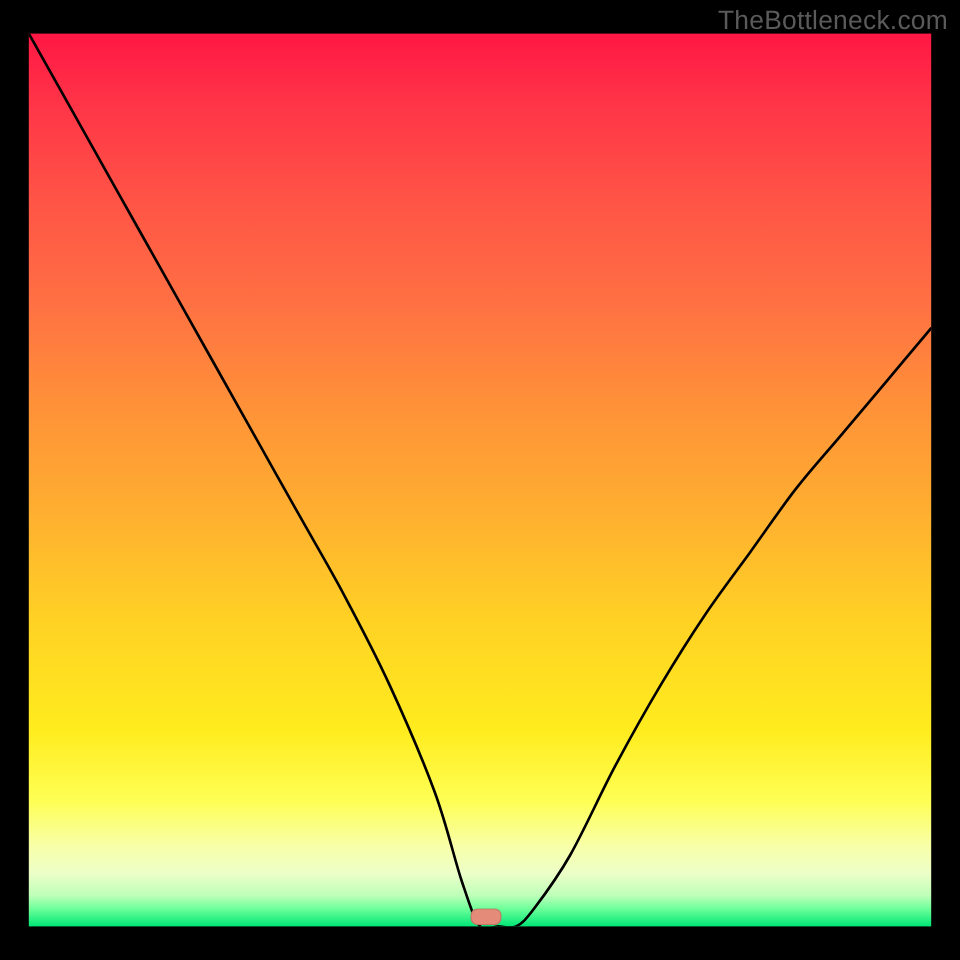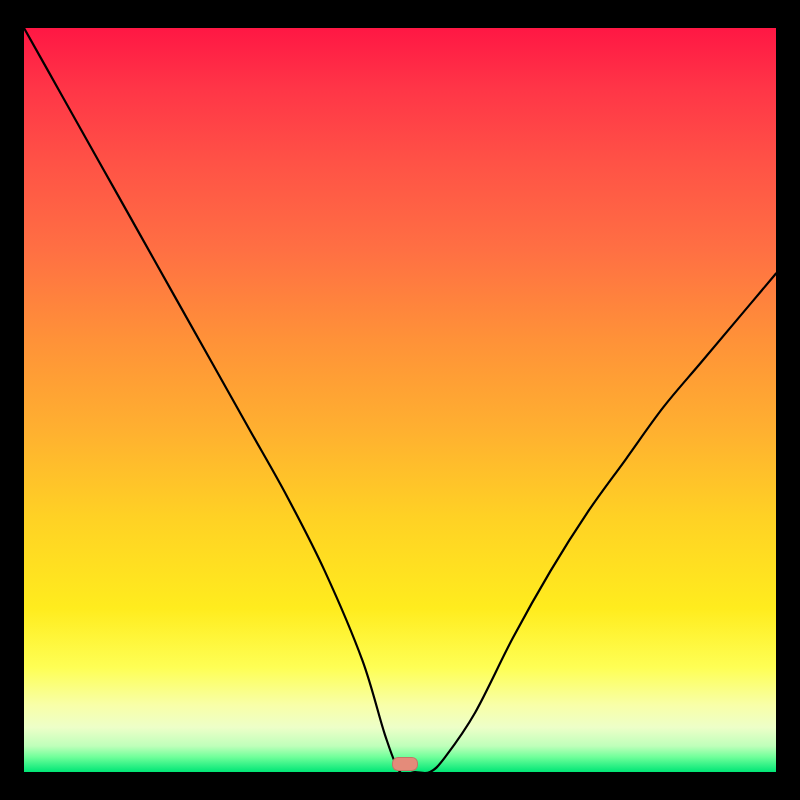--- a/index.html
+++ b/index.html
@@ -71,20 +71,21 @@
     border-radius: 6px;
     background: #e48b7a;
     border: 1px solid rgba(0,0,0,0.15);
   }
 </style>
 </head>
 <body>
 
 <div class="frame">
 
+  <div class="watermark">TheBottleneck.com</div>
 
   <div class="plot-area">
     <svg viewBox="0 0 752 744" preserveAspectRatio="none">
       <path id="curve-path" class="curve" d="M 0 0 C 6.266666666666667 11.159999999999988, 25.06666666666667 44.639999999999915, 37.6 66.95999999999992 C 50.13333333333333 89.27999999999993, 62.66666666666667 111.60000000000007, 75.2 133.92000000000007 C 87.73333333333333 156.2400000000001, 100.26666666666667 178.56, 112.8 200.88 C 125.33333333333333 223.2, 137.86666666666667 245.51999999999998, 150.4 267.84 C 162.93333333333334 290.15999999999997, 175.46666666666667 312.47999999999996, 188 334.79999999999995 C 200.53333333333333 357.11999999999995, 213.06666666666666 379.44, 225.6 401.76 C 238.13333333333333 424.08, 250.66666666666666 445.16, 263.2 468.72 C 275.73333333333335 492.28000000000003, 288.26666666666665 515.84, 300.8 543.12 C 313.33333333333337 570.4, 328.3733333333334 605.12, 338.40000000000003 632.4 C 348.4266666666667 659.68, 354.6933333333333 688.1999999999999, 360.96 706.8 C 367.22666666666663 725.4, 370.9866666666667 737.8, 376 744 C 381.0133333333333 750.2, 386.0266666666667 744, 391.04 744 C 396.05333333333334 744, 401.0666666666667 746.48, 406.08000000000004 744 C 411.09333333333336 741.52, 413.6000000000001 739.04, 421.12000000000006 729.12 C 428.64000000000004 719.2, 439.92 704.32, 451.2 684.48 C 462.47999999999996 664.64, 476.26666666666665 633.6400000000001, 488.8 610.08 C 501.33333333333337 586.52, 513.8666666666667 564.2, 526.4 543.12 C 538.9333333333333 522.04, 551.4666666666667 502.20000000000005, 564 483.6 C 576.5333333333333 465, 589.0666666666667 448.88000000000005, 601.6 431.52000000000004 C 614.1333333333333 414.16, 626.6666666666666 395.56, 639.1999999999999 379.44 C 651.7333333333332 363.32, 664.2666666666668 349.67999999999995, 676.8000000000001 334.79999999999995 C 689.3333333333334 319.91999999999996, 701.8666666666667 305.04, 714.4 290.16 C 726.9333333333333 275.28000000000003, 745.7333333333333 252.95999999999998, 752 245.51999999999998"></path>
     </svg>
     <div id="marker" class="marker" style="left: calc(50.5% - 12px); top: calc(98.8% - 6px); background: rgb(228, 139, 122);"></div>
   </div>
 
 </div>
 

